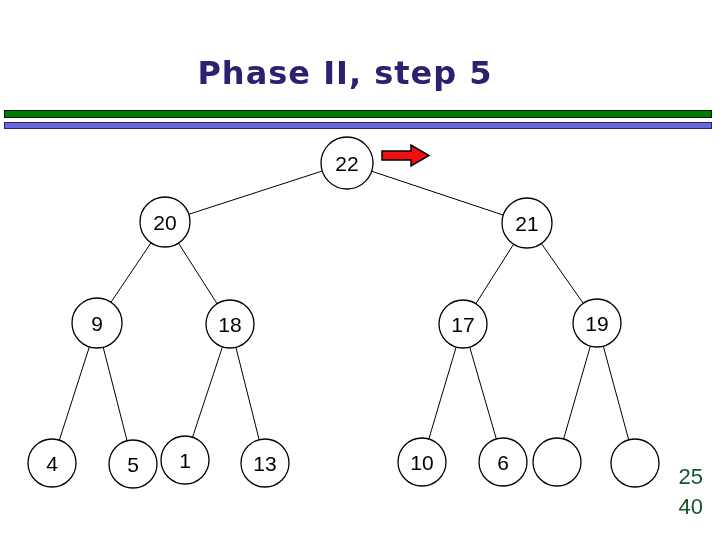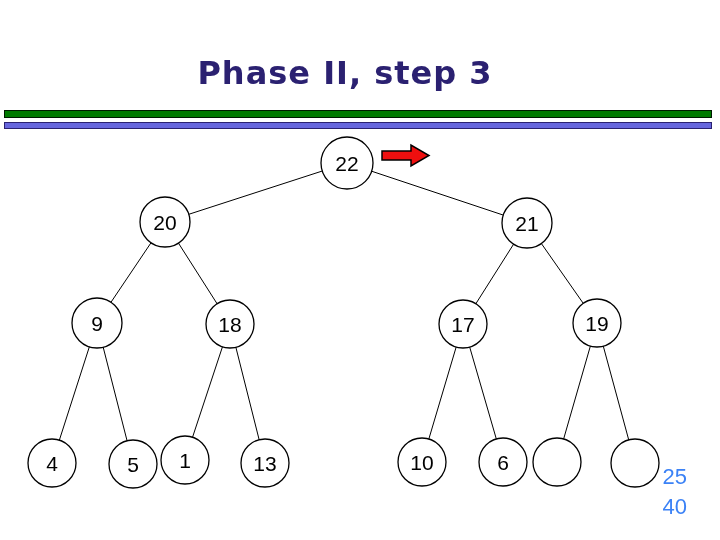--- a/index.html
+++ b/index.html
@@ -30,36 +30,36 @@
     width: 708px;
     box-sizing: border-box;
     border: 1px solid #000;
   }
   .bar-green { top: 110px; height: 8px; background: #007a00; border-color: #001a00; }
   .bar-blue  { top: 122px; height: 7px; background: #6666dd; border-color: #2b2171; }
   .tree-svg { position: absolute; left: 0; top: 0; }
   .pending {
     position: absolute;
     top: 462px;
-    right: 33px;
+    right: 17px;
     text-align: right;
     font-size: 22px;
     line-height: 30px;
-    color: #3b82f6;
+    color: #14532d;
   }
   text.node-label {
     font-family: "Liberation Sans", sans-serif;
   }
 </style>
 </head>
 <body>
 
 <div class="slide">
 
-  <h1 class="title" style="color: rgb(43, 33, 113);">Phase II, step 3</h1>
+  <h1 class="title" style="color: rgb(43, 33, 113);">Phase II, step 5</h1>
 
   <div class="bar bar-green" style="background: rgb(0, 122, 0); border-color: rgb(0, 26, 0);"></div>
   <div class="bar bar-blue" style="background: rgb(102, 102, 221); border-color: rgb(43, 33, 113);"></div>
 
   <svg class="tree-svg" width="720" height="540" viewBox="0 0 720 540">
     <g id="edges">
         <line x1="347" y1="163" x2="165" y2="222" stroke="#000000" stroke-width="1"></line>
         <line x1="347" y1="163" x2="527" y2="223" stroke="#000000" stroke-width="1"></line>
         <line x1="165" y1="222" x2="97" y2="323" stroke="#000000" stroke-width="1"></line>
         <line x1="165" y1="222" x2="230" y2="324" stroke="#000000" stroke-width="1"></line>

